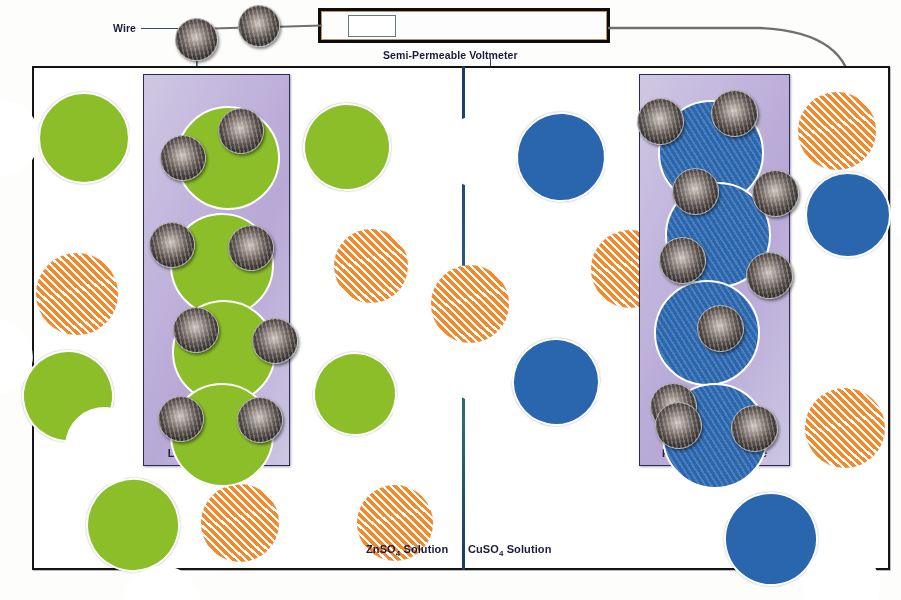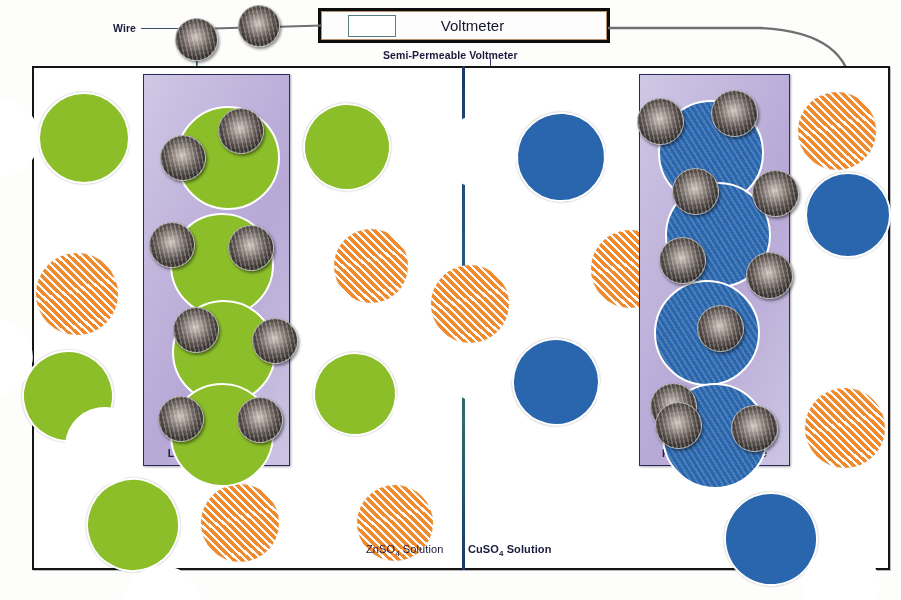--- a/index.html
+++ b/index.html
@@ -18,21 +18,21 @@
   .lbl {
     position: absolute;
     font-weight: bold;
     color: #1a1a3c;
     white-space: nowrap;
     letter-spacing: .1px;
   }
   #wire-label      { left: 113px; top: 22px;  font-size: 10.5px; }
   #membrane-label  { left: 383px; top: 49px;  font-size: 10.5px; }
   #voltmeter-label { font-size: 15px; color: #15152e; }
-  #zn-label        { left: 366px; top: 543px; font-size: 11px; font-weight: normal; }
+  #zn-label        { left: 366px; top: 543px; font-size: 11px; font-weight: bold; }
   #cu-label        { left: 468px; top: 543px; font-size: 11px; font-weight: bold; }
   .lbl sub { font-size: 8px; }
 
   
   #cell {
     position: absolute;
     left: 32px; top: 66px;
     width: 858px; height: 504px;
     background: #ffffff;
     border: 2.5px solid #141414;
@@ -169,21 +169,20 @@
     box-sizing: border-box;
   }
 </style>
 </head>
 <body>
 
 <div id="stage">
 
   <div id="voltmeter">
     <div id="voltmeter-display"></div>
-    <div id="voltmeter-label">Voltmeter</div>
   </div>
 
   <div class="wire" id="wire-left-h"></div>
   <div class="wire" id="wire-left-v"></div>
   <svg id="wire-right-svg" width="260" height="212">
     <path d="M 8 20 L 160 20 Q 250 24 252 86 L 252 210" stroke="#6f6f6f" stroke-width="2.4" fill="none"></path>
     <path d="M 252 96 L 252 210" stroke="#b9a23a" stroke-width="1.6" fill="none"></path>
     <path d="M 249 96 L 249 210" stroke="#3f8f93" stroke-width="1.4" fill="none"></path>
   </svg>
 

